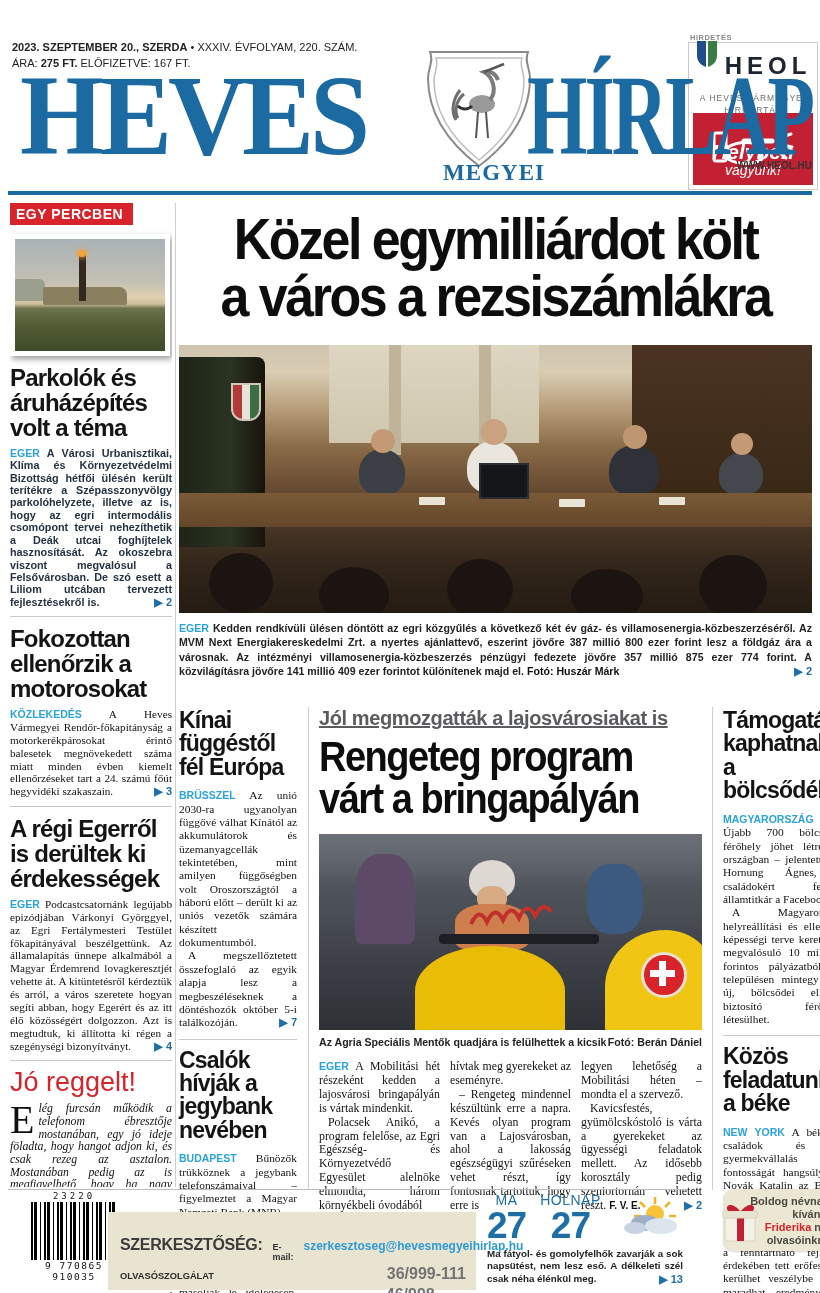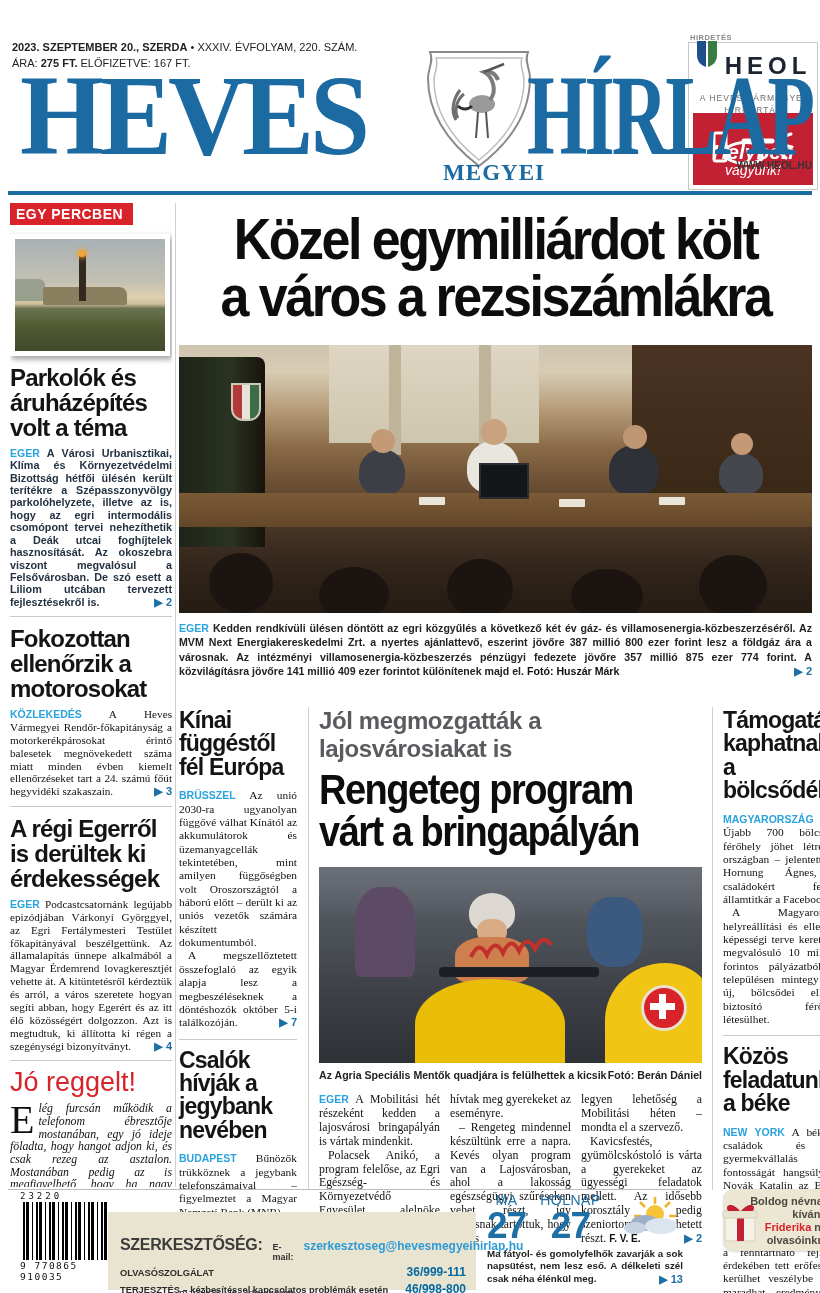--- a/index.html
+++ b/index.html
@@ -87,21 +87,21 @@
   .mid{position:absolute;left:179px;top:707px;width:633px;height:483px;display:flex;}
   .midA{width:118px;flex:0 0 auto;}
   .midB{width:383px;flex:0 0 auto;margin:0 0 0 11px;padding:0 10px;border-left:1px solid #cfcfcf;border-right:1px solid #cfcfcf;}
   .midC{width:120px;flex:0 0 auto;margin-left:10px;position:relative;}
   .m-title{font-size:23px;font-weight:bold;line-height:1.02;letter-spacing:-.8px;color:#141414;margin:2px 0 10px;}
   .m-body{font-family:"Liberation Serif",serif;font-size:11.4px;line-height:1.17;text-align:justify;color:#111;}
   .m-body p{margin:0;}
   .m-body p.ind{text-indent:9px;}
   .m-div{border-top:1px solid #c9c9c9;margin:9px 0;}
 
-  .c-kicker{font-size:24px;font-weight:bold;color:#5a5b5e;letter-spacing:-.4px;}
+  .c-kicker{font-size:20px;font-weight:bold;color:#5a5b5e;letter-spacing:-.4px;text-decoration:underline;}
   .c-headline{font-size:38px;font-weight:bold;color:#0d0d0d;line-height:1.0;letter-spacing:-1.5px;margin-top:6px;transform:scaleY(1.1);transform-origin:top left;}
   .c-photo{margin-top:22px;width:383px;height:196px;position:relative;overflow:hidden;background:linear-gradient(180deg,#5a5e66 0%,#4a4e55 40%,#3a3d43 70%,#2e3136 100%);}
   .cp-crowd{position:absolute;left:0;top:0;width:100%;height:54px;background:linear-gradient(180deg,#6b6f78 0%,rgba(107,111,120,0) 100%);}
   .cp-kid-helmet{position:absolute;left:150px;top:26px;width:46px;height:40px;background:#ddd8d2;border-radius:50% 50% 44% 44%;}
   .cp-kid-face{position:absolute;left:158px;top:52px;width:30px;height:24px;background:#d9ab85;border-radius:45%;}
   .cp-kid-jacket{position:absolute;left:136px;top:70px;width:74px;height:46px;background:#cf7f4e;border-radius:40% 40% 20% 20%;}
   .cp-adult{position:absolute;left:36px;top:20px;width:60px;height:90px;background:#5d4a66;border-radius:40% 40% 10% 10%;}
   .cp-blue{position:absolute;left:268px;top:30px;width:56px;height:70px;background:#3c5a80;border-radius:40%;}
   .cp-fender1{position:absolute;left:96px;top:112px;width:150px;height:90px;background:#e9bd06;border-radius:60% 60% 8% 8%;}
   .cp-fender2{position:absolute;left:286px;top:96px;width:110px;height:104px;background:#f0c513;border-radius:55% 45% 6% 6%;}
@@ -117,33 +117,33 @@
   .c-col p.ind{text-indent:9px;}
   .c-sig{font-family:"Liberation Sans",sans-serif;font-weight:bold;font-size:10px;}
 
   .nameday{position:absolute;left:0px;top:482px;width:124px;height:62px;background:#ece7d2;border-radius:10px;box-shadow:0 1px 2px rgba(0,0,0,.15);}
   .nd-text{position:absolute;right:7px;top:6px;text-align:right;font-size:11px;font-weight:bold;color:#4a4a40;line-height:1.18;}
   .nd-name{color:#d8232a;}
   .nd-gift{position:absolute;left:-2px;bottom:2px;}
 
   
   .fline{position:absolute;left:8px;top:1189px;width:679px;height:1px;background:#bdbdbd;}
-  .barcode{position:absolute;left:20px;top:1191px;width:92px;text-align:left;}
+  .barcode{position:absolute;left:28px;top:1191px;width:92px;text-align:center;}
   .bc-top{font-size:9px;letter-spacing:3px;color:#111;font-family:"DejaVu Sans Mono",monospace;}
   .bc-bars{margin:1px auto 0;width:86px;height:58px;background:repeating-linear-gradient(90deg,#000 0 2px,#fff 2px 3px,#000 3px 6px,#fff 6px 9px,#000 9px 10px,#fff 10px 13px);}
   .bc-num{font-size:9.5px;letter-spacing:1.5px;color:#111;font-family:"DejaVu Sans Mono",monospace;}
 
   .office{position:absolute;left:108px;top:1212px;width:368px;height:78px;background:#e9e4d0;box-sizing:border-box;padding:7px 10px 6px 12px;}
   .of-head{display:flex;align-items:baseline;gap:10px;}
   .of-label{font-size:16px;font-weight:bold;color:#3c3c3c;letter-spacing:-.3px;}
   .of-email-label{font-size:9px;font-weight:bold;color:#333;}
   .of-email{font-size:12px;font-weight:bold;color:#2d9bd6;margin-top:20px;}
   .of-row{display:flex;justify-content:space-between;align-items:baseline;margin-top:3px;}
   .of-row-label{font-size:9.3px;font-weight:bold;color:#2b2b2b;}
-  .of-phone{font-size:12px;font-weight:bold;color:#0369a1;}
+  .of-phone{font-size:16px;font-weight:bold;color:#737373;}
 
   .weather{position:absolute;left:487px;top:1192px;width:196px;}
   .w-grid{display:flex;gap:14px;}
   .w-day{text-align:center;}
   .w-daylabel{font-size:14px;font-weight:normal;color:#1d6fa5;letter-spacing:.5px;}
   .w-temp{font-size:37px;font-weight:bold;color:#1d6fa5;line-height:.95;letter-spacing:-1px;}
   .w-icon{position:absolute;right:0;top:2px;}
   .w-desc{margin-top:5px;font-size:9.8px;font-weight:bold;color:#222;line-height:1.26;text-align:justify;}
   .w-desc .ref{font-size:11px;}
 </style>

